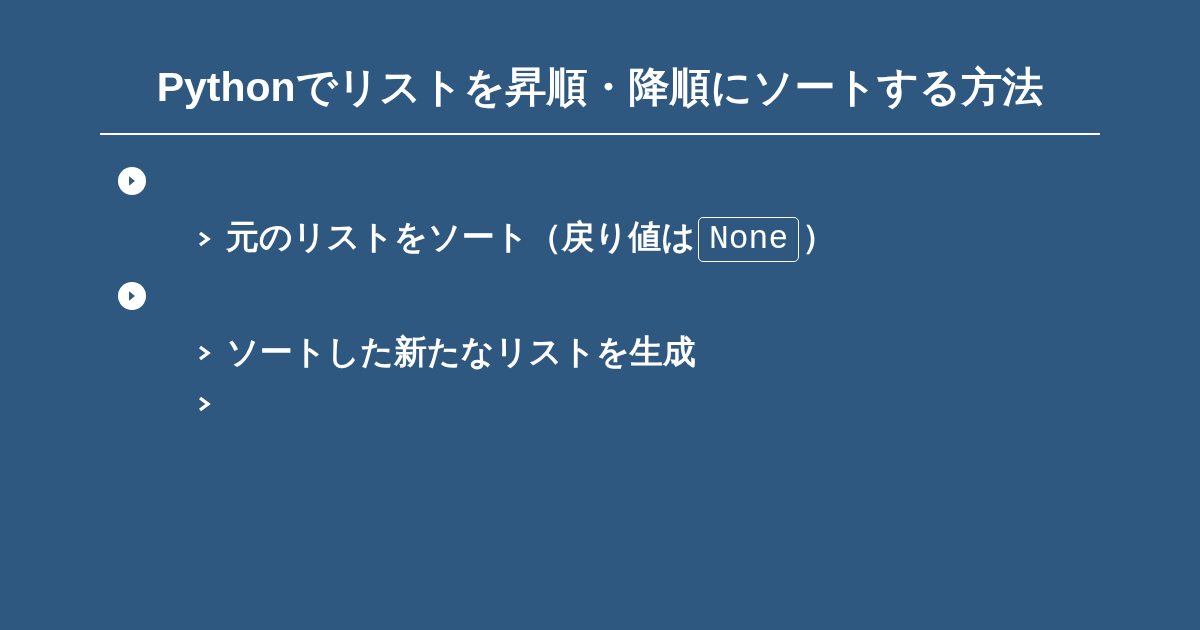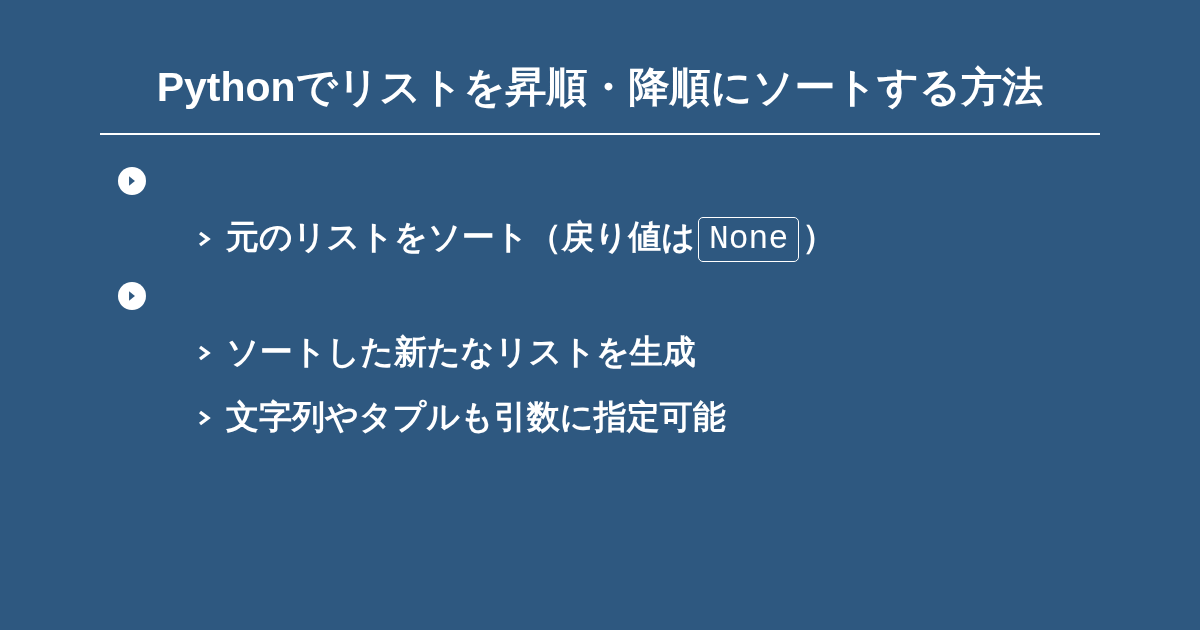--- a/index.html
+++ b/index.html
@@ -117,15 +117,14 @@
         </svg>
       </span>
       <span><span class="text-segment">ソートした新たなリストを生成</span></span>
     </div>
     <div class="item-level-2">
       <span class="chevron-small">
         <svg viewBox="0 0 24 24" fill="none">
           <path d="M6 3 L18 12 L6 21" stroke="#ffffff" stroke-width="5" stroke-linejoin="miter" stroke-linecap="butt" fill="none"></path>
         </svg>
       </span>
-      <span><span class="text-segment">文字列やタプルも引数に指定可能</span></span>
     </div>
   </div>
 
 </body></html>

